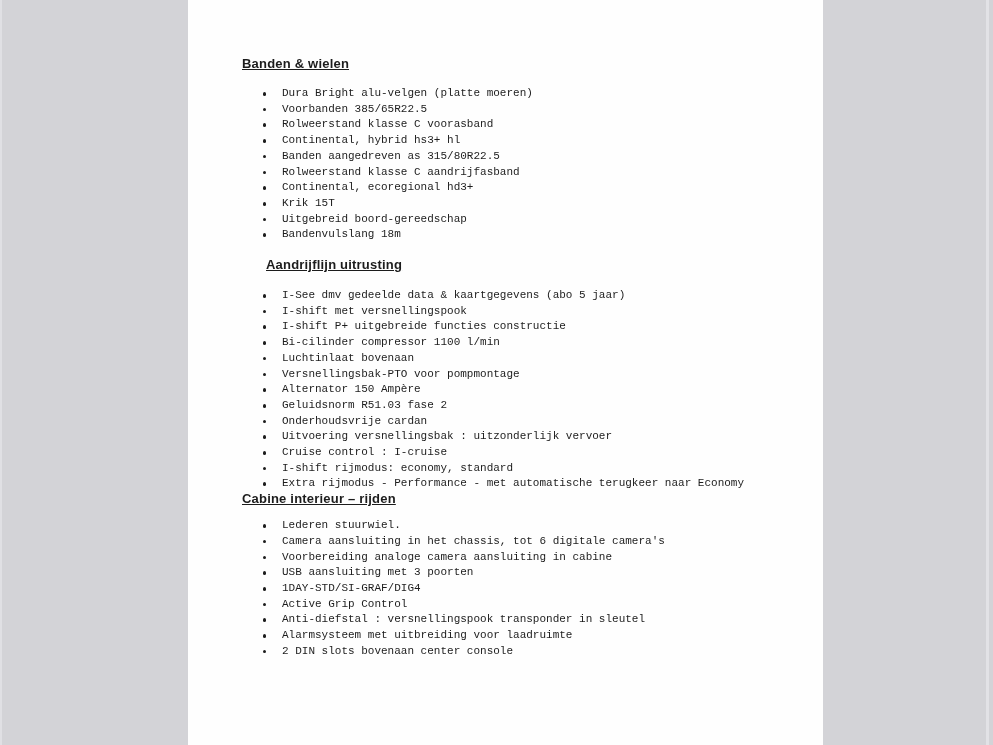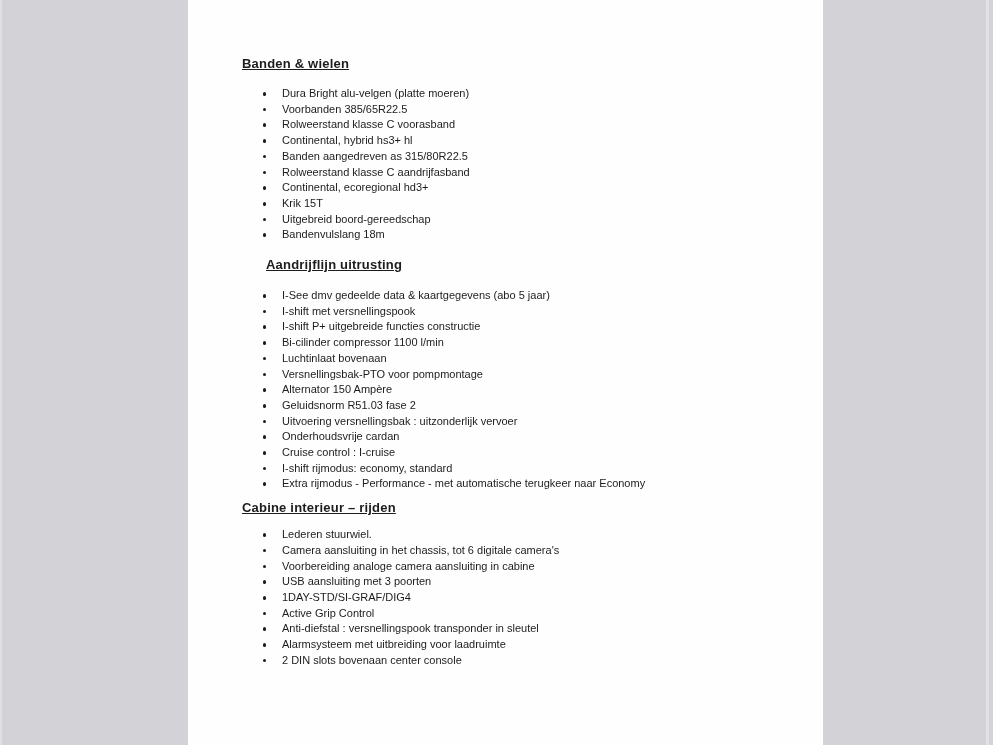--- a/index.html
+++ b/index.html
@@ -53,20 +53,21 @@
     font-weight: bold;
     line-height: 14px;
     letter-spacing: 0.2px;
     text-decoration: underline;
     color: #1c1c1c;
   }
   ul.bullet-list {
     list-style: none;
     margin: 0;
     padding: 0;
+    font-family: Liberation Mono, monospace;
   }
   li.list-item {
     position: relative;
     padding-left: 40px;
     font-size: 11px;
     line-height: 15.7px;
     white-space: nowrap;
     color: #1c1c1c;
   }
   .bullet-icon {
@@ -76,21 +77,21 @@
     width: 3.6px;
     height: 3.6px;
     border-radius: 50%;
     background: #1c1c1c;
   }
   
   .section-0 .section-heading { margin-top: 57px; }
   .section-0 .bullet-list     { margin-top: 15px; }
   .section-1 .section-heading { margin-top: 15px; margin-left: 24px; }
   .section-1 .bullet-list     { margin-top: 16px; }
-  .section-2 .section-heading { margin-top: 9px; }
+  .section-2 .section-heading { }
   .section-2 .bullet-list     { margin-top: 12px; }
 </style>
 </head>
 <body style="background: rgb(211, 211, 215);">
 
 <div class="viewer-bg">
   <div class="edge-stripe-left"></div>
   <div class="page" style="background: rgb(254, 254, 254);">
     <div class="content" id="doc-content">
   <div class="section section-0">
@@ -187,26 +188,26 @@
     <span class="list-item-text">Alternator 150 Ampère</span>
   </li>
 
   <li class="list-item">
     <span class="bullet-icon"></span>
     <span class="list-item-text">Geluidsnorm R51.03 fase 2</span>
   </li>
 
   <li class="list-item">
     <span class="bullet-icon"></span>
+    <span class="list-item-text">Onderhoudsvrije cardan</span>
+  </li>
+
+  <li class="list-item">
+    <span class="bullet-icon"></span>
     <span class="list-item-text">Uitvoering versnellingsbak : uitzonderlijk vervoer</span>
-  </li>
-
-  <li class="list-item">
-    <span class="bullet-icon"></span>
-    <span class="list-item-text">Onderhoudsvrije cardan</span>
   </li>
 
   <li class="list-item">
     <span class="bullet-icon"></span>
     <span class="list-item-text">Cruise control : I-cruise</span>
   </li>
 
   <li class="list-item">
     <span class="bullet-icon"></span>
     <span class="list-item-text">I-shift rijmodus: economy, standard</span>

